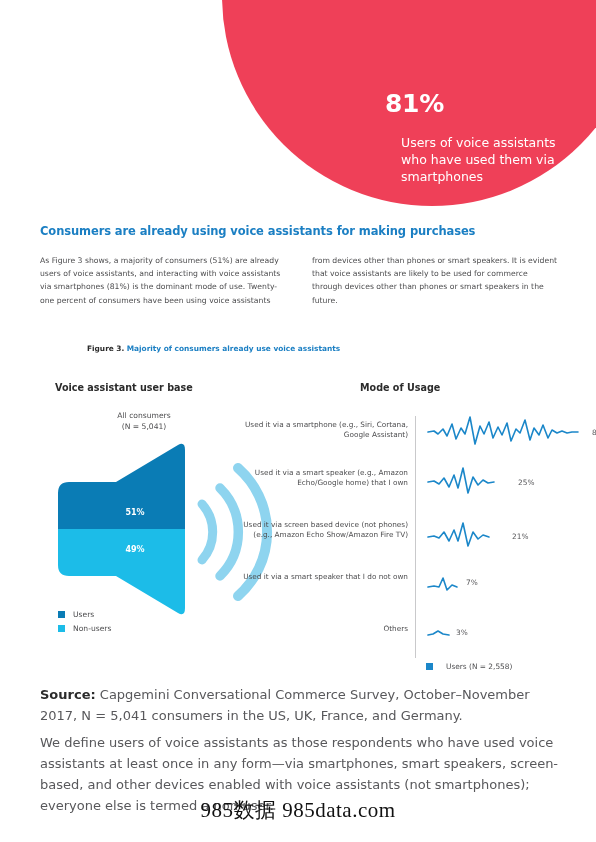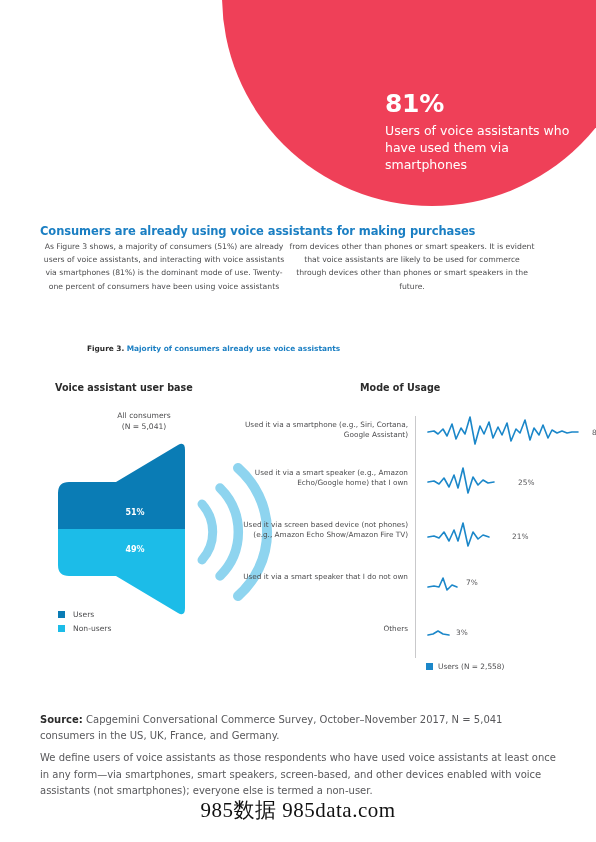--- a/index.html
+++ b/index.html
@@ -16,30 +16,30 @@
     position:absolute;left:222px;top:-214px;width:420px;height:420px;
     border-radius:50%;background:#ef4058;overflow:hidden;
   }
   .hero-text{
     position:absolute;left:385px;top:90px;width:190px;color:#ffffff;z-index:3;
   }
   .hero-stat{
     font-size:25px;font-weight:bold;line-height:1.1;letter-spacing:-0.3px;margin:0 0 4px 0;
   }
   .hero-desc{
-    font-size:12.5px;line-height:1.38;font-weight:normal;margin:0;
+    font-size:12.5px;line-height:1.38;font-weight:normal;margin:16px;
   }
 
   
   .headline{
     position:absolute;left:40px;top:224px;width:520px;
     font-size:11.5px;font-weight:bold;color:#1b7fc3;letter-spacing:-0.1px;
   }
   .body-cols{
-    position:absolute;left:40px;top:240px;width:520px;display:flex;text-align:center;
+    position:absolute;left:40px;top:254px;width:520px;display:flex;gap:24px;
   }
   .body-col{width:248px;font-size:7.7px;line-height:1.72;color:#4d4d4f;}
   .body-col p{margin:0;}
 
   
   .fig-caption{
     position:absolute;left:40px;top:344px;font-size:7.4px;padding-left:47px;
   }
   .fig-caption .fig-num{font-weight:bold;color:#2b2b2b;}
   .fig-caption .fig-title{font-weight:bold;color:#1b7fc3;}
@@ -79,27 +79,27 @@
   .mode-row{position:absolute;left:0;width:330px;display:block;}
   .mode-label{
     position:absolute;left:0px;width:168px;text-align:right;
     font-size:7.3px;line-height:1.42;color:#4d4d4f;
   }
   .mode-wave{position:absolute;left:186px;}
   .mode-pct{
     position:absolute;font-size:7.4px;color:#58585b;
   }
   .mode-legend{
-    position:absolute;left:186px;top:246px;display:flex;align-items:center;gap:5px;
+    position:absolute;left:186px;top:246px;display:flex;align-items:center;gap:13px;
     font-size:7.4px;color:#4d4d4f;justify-content:center;
   }
 
   
   .source{
-    position:absolute;left:40px;top:712px;width:520px;font-size:10px;
+    position:absolute;left:40px;top:684px;width:520px;font-size:13px;
     line-height:1.62;color:#58585b;
   }
   .source .src-lbl{font-weight:bold;color:#2b2b2b;}
   .source p{margin:0 0 6px 0;}
 
   
   .watermark{
     position:absolute;left:0;top:796px;width:596px;text-align:center;
     font-size:21px;color:#111111;letter-spacing:0.5px;
     font-family:Liberation Serif, serif;

